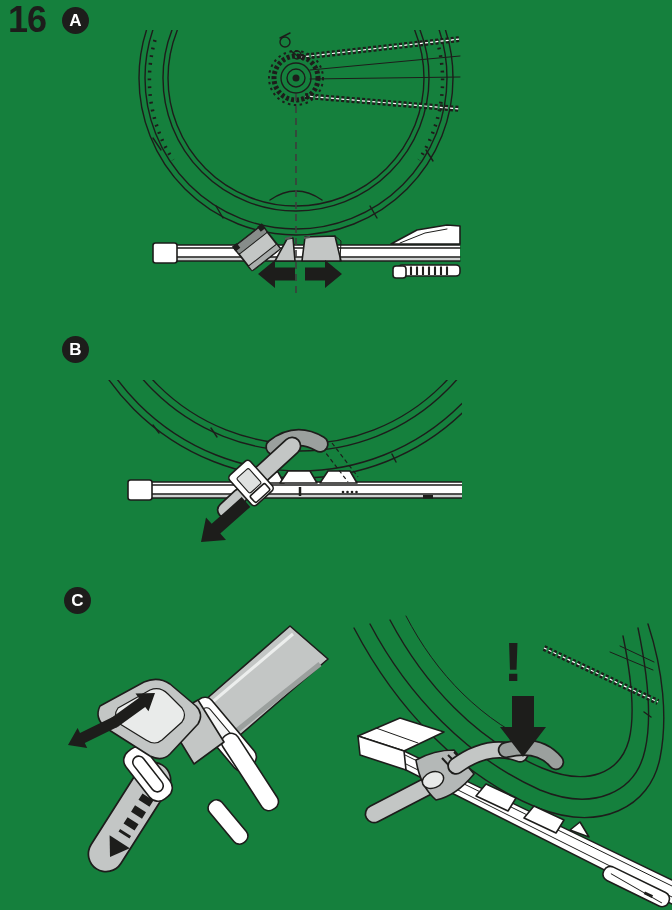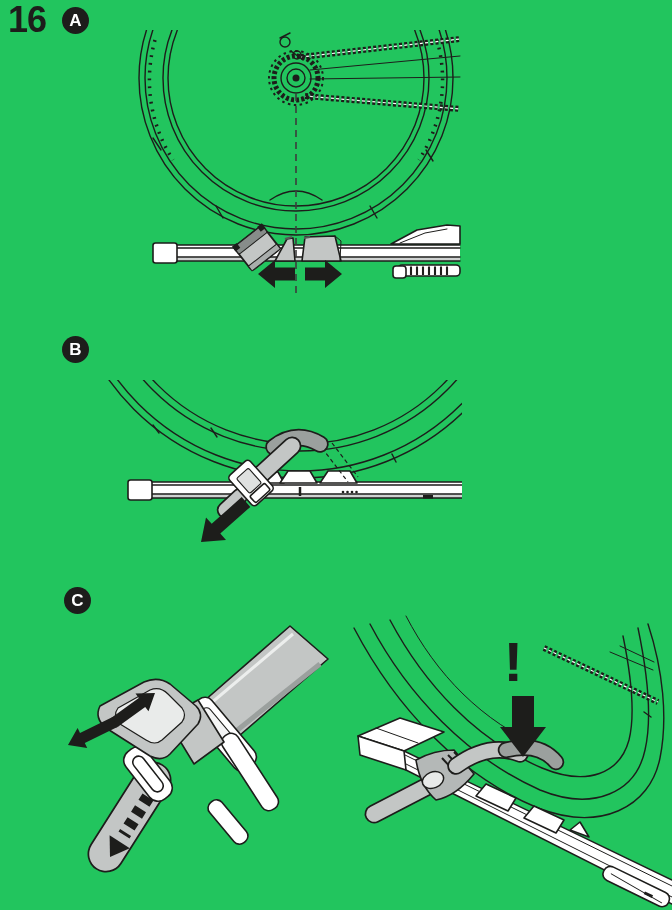--- a/index.html
+++ b/index.html
@@ -1,16 +1,16 @@
 <!DOCTYPE html>
 <html><head>
 <meta charset="utf-8">
 <style>
   html,body{margin:0;padding:0;background:#ffffff;}
-  .page{position:relative;width:672px;height:910px;background:#22c55e;overflow:hidden;
+  .page{position:relative;width:672px;height:910px;background:#15803d;overflow:hidden;
         font-family:"Liberation Sans", sans-serif;}
   .step-number{position:absolute;left:8px;top:2px;font-size:36px;font-weight:bold;
         color:#1d1d1b;letter-spacing:-1px;line-height:1;}
   .badge{position:absolute;width:27px;height:27px;border-radius:50%;background:#1d1d1b;
         color:#ffffff;display:flex;align-items:center;justify-content:center;
         font-size:17px;font-weight:bold;line-height:1;}
   .illus{position:absolute;}
   .warning-mark{position:absolute;left:504px;top:634px;font-size:56px;font-weight:bold;
         color:#1d1d1b;line-height:1;transform:scaleX(1.05);}
   

